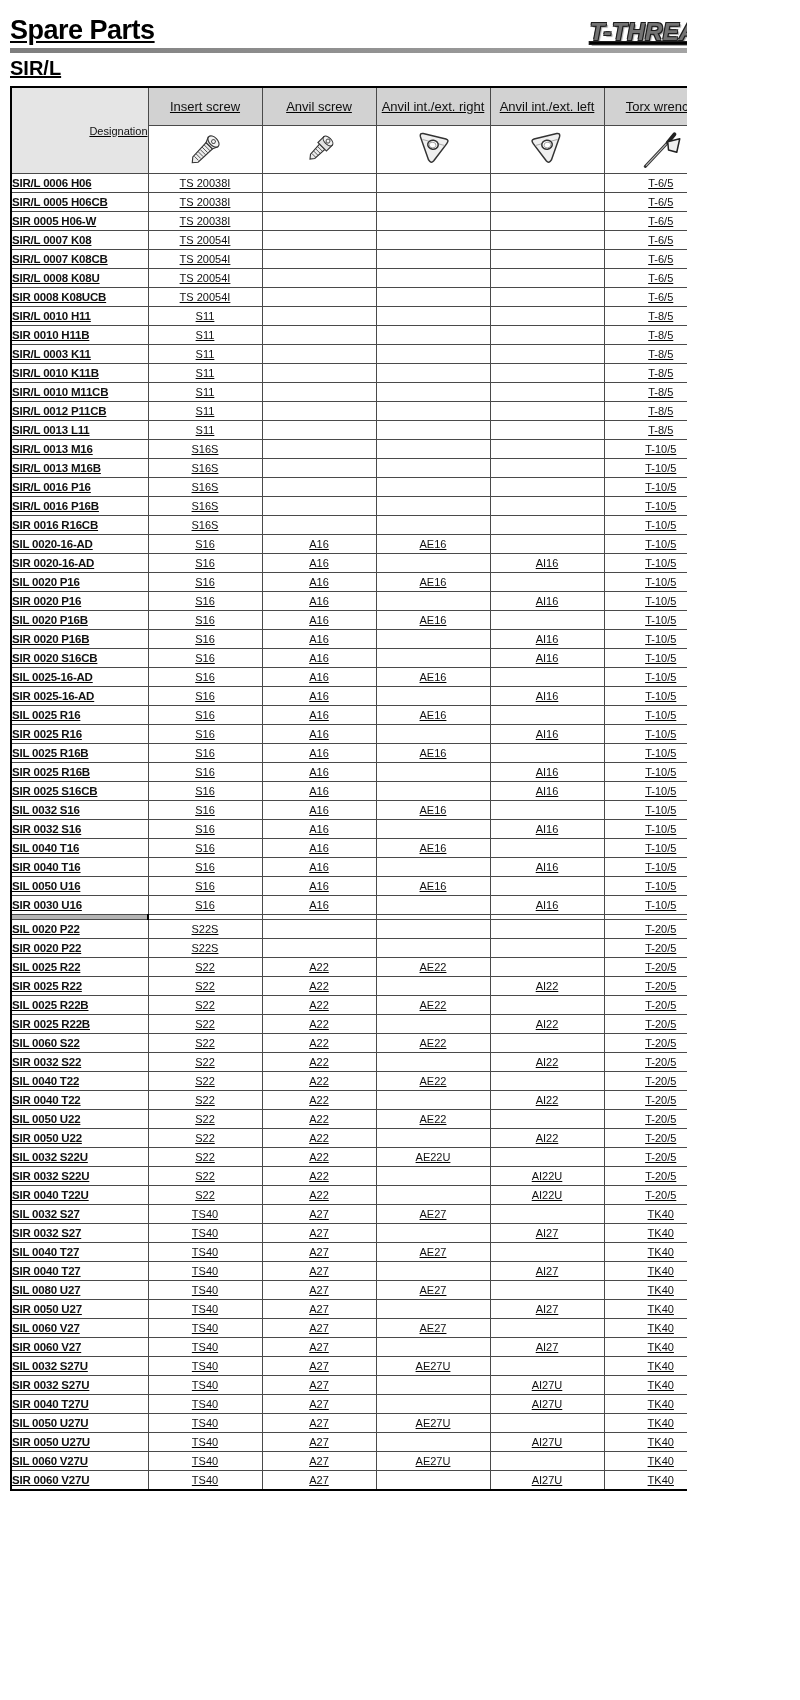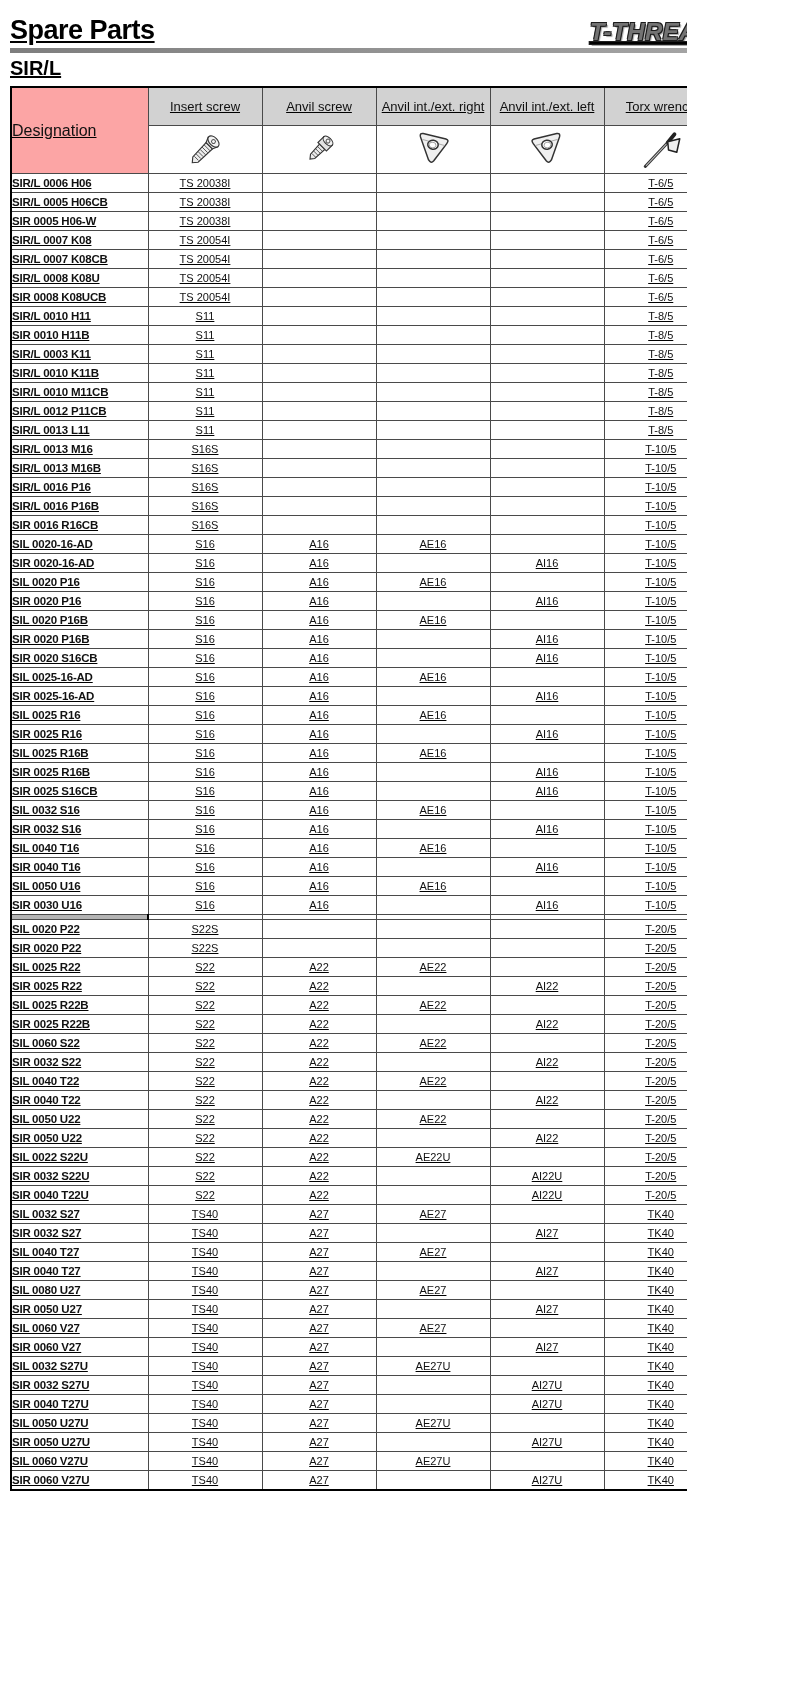--- a/index.html
+++ b/index.html
@@ -26,22 +26,22 @@
   }
   table.parts th, table.parts td{border:1px solid #4a4a4a;padding:0;}
   th.desig, td.c-desig{border:2px solid #000;}
   col.c0{width:137px;}
   col.cv{width:114px;}
   th.label{
     background:#d2d2d2;font-weight:normal;font-size:13px;height:37px;
     text-align:center;vertical-align:middle;color:#111;
   }
   th.desig{
-    background:#fca5a5;font-weight:normal;font-size:16px;color:#111;
-    text-align:left;vertical-align:middle;
+    background:#e5e5e5;font-weight:normal;font-size:11px;color:#111;
+    text-align:right;vertical-align:middle;
   }
   td.iconcell{height:47px;background:#fff;text-align:center;vertical-align:middle;}
   td.iconcell svg{display:block;margin:0 auto;}
   tbody td{
     height:18px;font-size:11px;text-align:center;vertical-align:middle;
     color:#111;white-space:nowrap;overflow:hidden;
   }
   td.c-desig{
     text-align:left;padding-left:5px;font-weight:bold;font-size:11.5px;
     letter-spacing:-0.2px;
@@ -553,21 +553,21 @@
           </tr>
           <tr>
             <td class="c-desig">SIR 0050 U22</td>
             <td>S22</td>
             <td>A22</td>
             <td></td>
             <td>AI22</td>
             <td>T-20/5</td>
           </tr>
           <tr>
-            <td class="c-desig">SIL 0022 S22U</td>
+            <td class="c-desig">SIL 0032 S22U</td>
             <td>S22</td>
             <td>A22</td>
             <td>AE22U</td>
             <td></td>
             <td>T-20/5</td>
           </tr>
           <tr>
             <td class="c-desig">SIR 0032 S22U</td>
             <td>S22</td>
             <td>A22</td>

